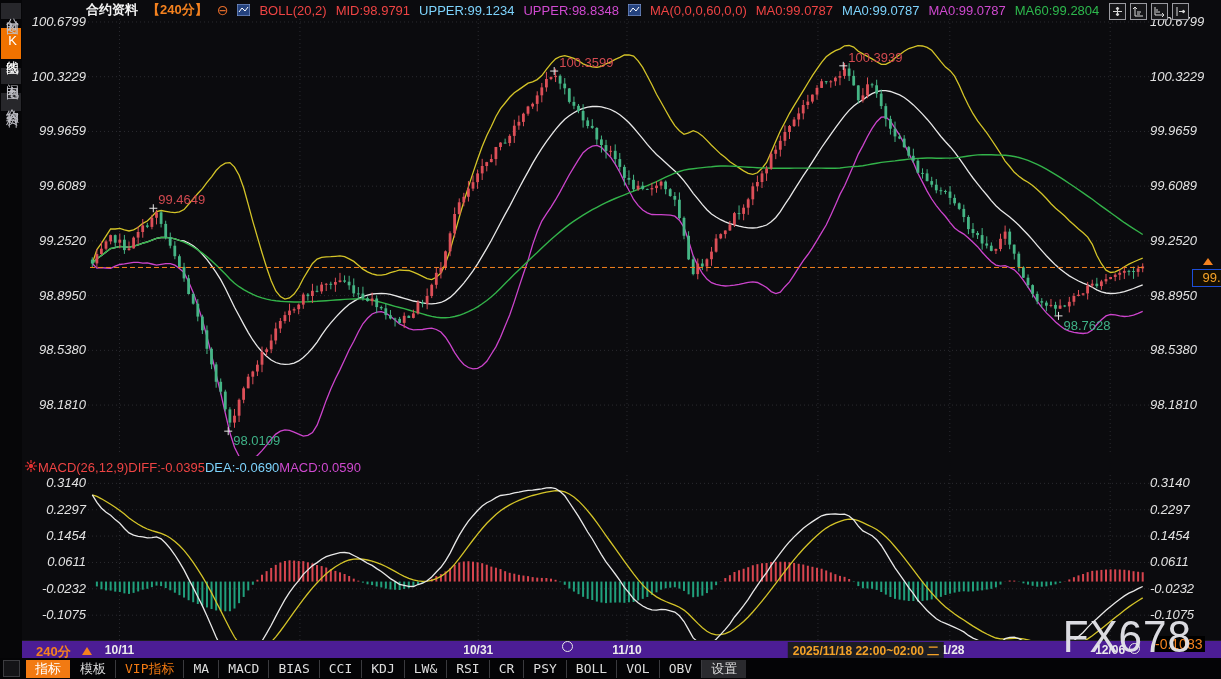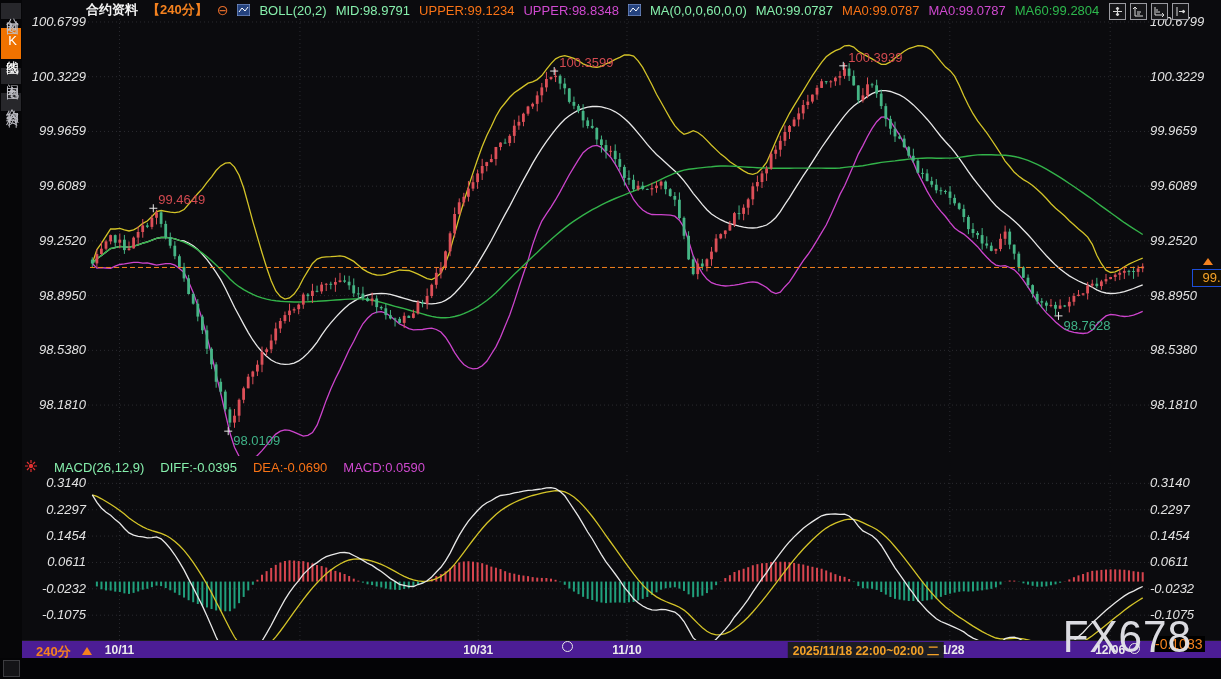--- a/index.html
+++ b/index.html
@@ -8,33 +8,33 @@
   #chart-svg{position:absolute;left:0;top:0;z-index:1;}
   
   #sidebar{position:absolute;left:0;top:0;width:22px;height:679px;background:#060608;z-index:6;}
   .stab{writing-mode:vertical-rl;text-orientation:upright;width:20px;margin:3px 1px 9px 1px;
         padding:5px 0;text-align:center;font-size:13px;letter-spacing:2px;color:#bfbfc6;
         background:#27272b;cursor:pointer;}
   .stab.active{background:#f07200;color:#fff;}
   
   #header{position:absolute;left:86px;top:1px;height:18px;display:flex;align-items:center;
           gap:9px;font-size:13px;white-space:nowrap;z-index:5;}
-  .w{color:#86efac;} .y{color:#f97316;} .m{color:#cf49cf;} .g{color:#2db84d;} .o{color:#f5821f;}
+  .w{color:#ef4444;} .y{color:#7dd3fc;} .m{color:#cf49cf;} .g{color:#2db84d;} .o{color:#f5821f;}
   .title{color:#f2f2f2;font-weight:bold;}
   .minus{color:#e06a2a;font-size:14px;line-height:12px;}
   .mini-ic{display:inline-block;width:13px;height:12px;}
   #hdr-icons{position:absolute;right:32px;top:3px;display:flex;gap:4px;z-index:5;}
   .hic{width:15px;height:15px;border:1px solid #9a9aa0;background:#151518;display:flex;
        align-items:center;justify-content:center;cursor:pointer;}
   
   .ylab{position:absolute;font-size:13px;color:#e2e2e2;z-index:4;height:16px;line-height:16px;font-style:italic;}
   .ylab.left{left:24px;width:62px;text-align:right;}
   .ylab.right{left:1150px;width:68px;text-align:left;}
   
-  #macd-header{position:absolute;left:24px;top:459px;display:flex;align-items:center;gap:16px;
+  #macd-header{position:absolute;left:24px;top:459px;display:flex;align-items:center;gap:0;
                font-size:13px;white-space:nowrap;z-index:5;justify-content:flex-end;}
   
   #price-badge{position:absolute;left:1192px;width:66px;height:16px;line-height:16px;text-align:center;
                background:#140e03;border:1px solid #1d4ed8;color:#f5a227;font-size:13px;z-index:7;}
   #price-arrow{position:absolute;left:1203px;width:0;height:0;border-left:5px solid transparent;
                border-right:5px solid transparent;border-bottom:7px solid #f5821f;z-index:7;}
   #macd-badge{position:absolute;left:1152px;top:636px;padding:0 3px;background:#000;color:#f5821f;
               font-size:14px;z-index:7;}
   
   #xaxis{position:absolute;left:22px;top:640px;width:1199px;height:18px;background:#4c1d95;
@@ -901,20 +901,38 @@
       <div class="xdate" style="left: 604.995px;">11/10</div>
       <div class="xdate" style="left: 927.825px;">11/28</div>
       <div class="xdate" style="left: 1088.18px;">12/06</div>
       <div class="xhl" style="left: 795.95px;">2025/11/18 22:00~02:00 二</div>
     </div>
   <div class="ring" style="left:562px;top:641px;"></div>
   <div class="ring" style="left:1129px;top:643px;"></div>
 
   <div id="toolbar">
     <span id="toolbar-grid"></span>
+    <span id="toolbar-items" style="display:flex;align-items:center;">
+        <div class="titem active">指标</div>
+        <div class="titem ">模板</div>
+        <div class="titem vip">VIP指标</div>
+        <div class="titem ">MA</div>
+        <div class="titem ">MACD</div>
+        <div class="titem ">BIAS</div>
+        <div class="titem ">CCI</div>
+        <div class="titem ">KDJ</div>
+        <div class="titem ">LW&amp;</div>
+        <div class="titem ">RSI</div>
+        <div class="titem ">CR</div>
+        <div class="titem ">PSY</div>
+        <div class="titem ">BOLL</div>
+        <div class="titem ">VOL</div>
+        <div class="titem ">OBV</div>
+        <div class="titem settings">设置</div>
+      </span>
   </div>
 
   <div id="watermark">FX678</div>
 <div class="ylab left" style="top: 13.9908px;">100.6799</div>
     <div class="ylab right" style="top: 13.9908px;">100.6799</div>
     <div class="ylab left" style="top: 68.7212px;">100.3229</div>
     <div class="ylab right" style="top: 68.7212px;">100.3229</div>
     <div class="ylab left" style="top: 123.452px;">99.9659</div>
     <div class="ylab right" style="top: 123.452px;">99.9659</div>
     <div class="ylab left" style="top: 178.182px;">99.6089</div>

